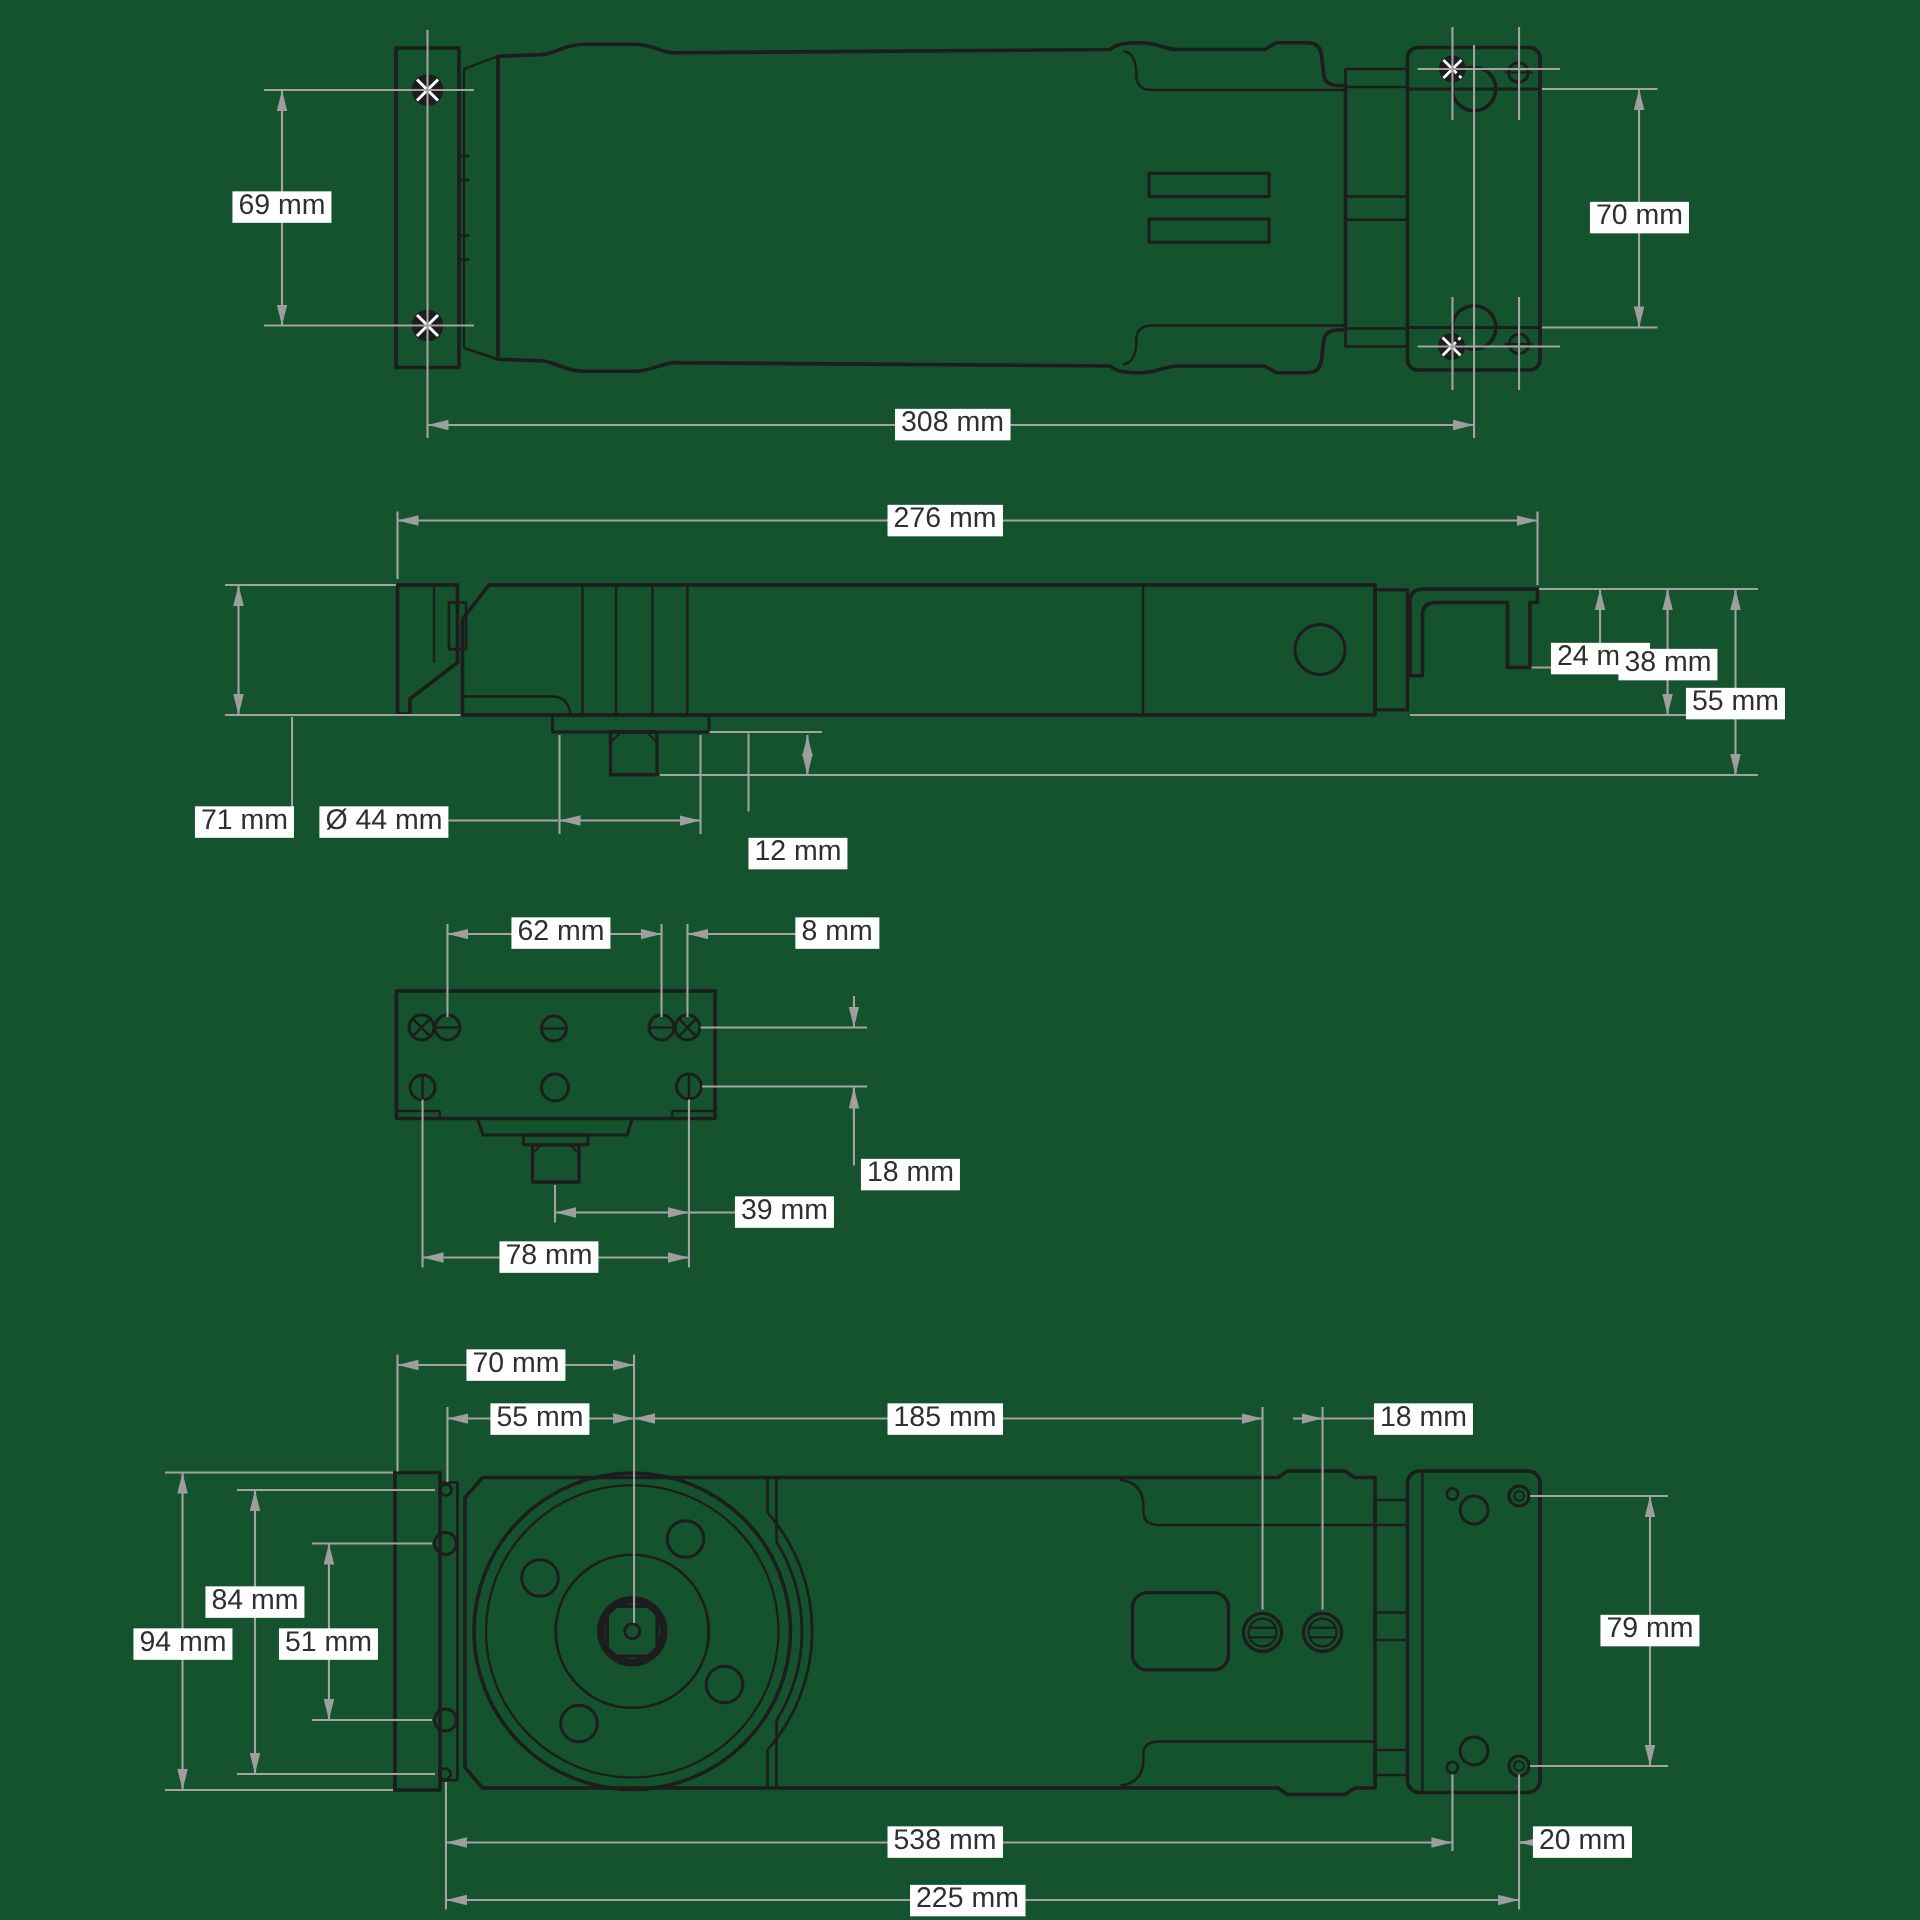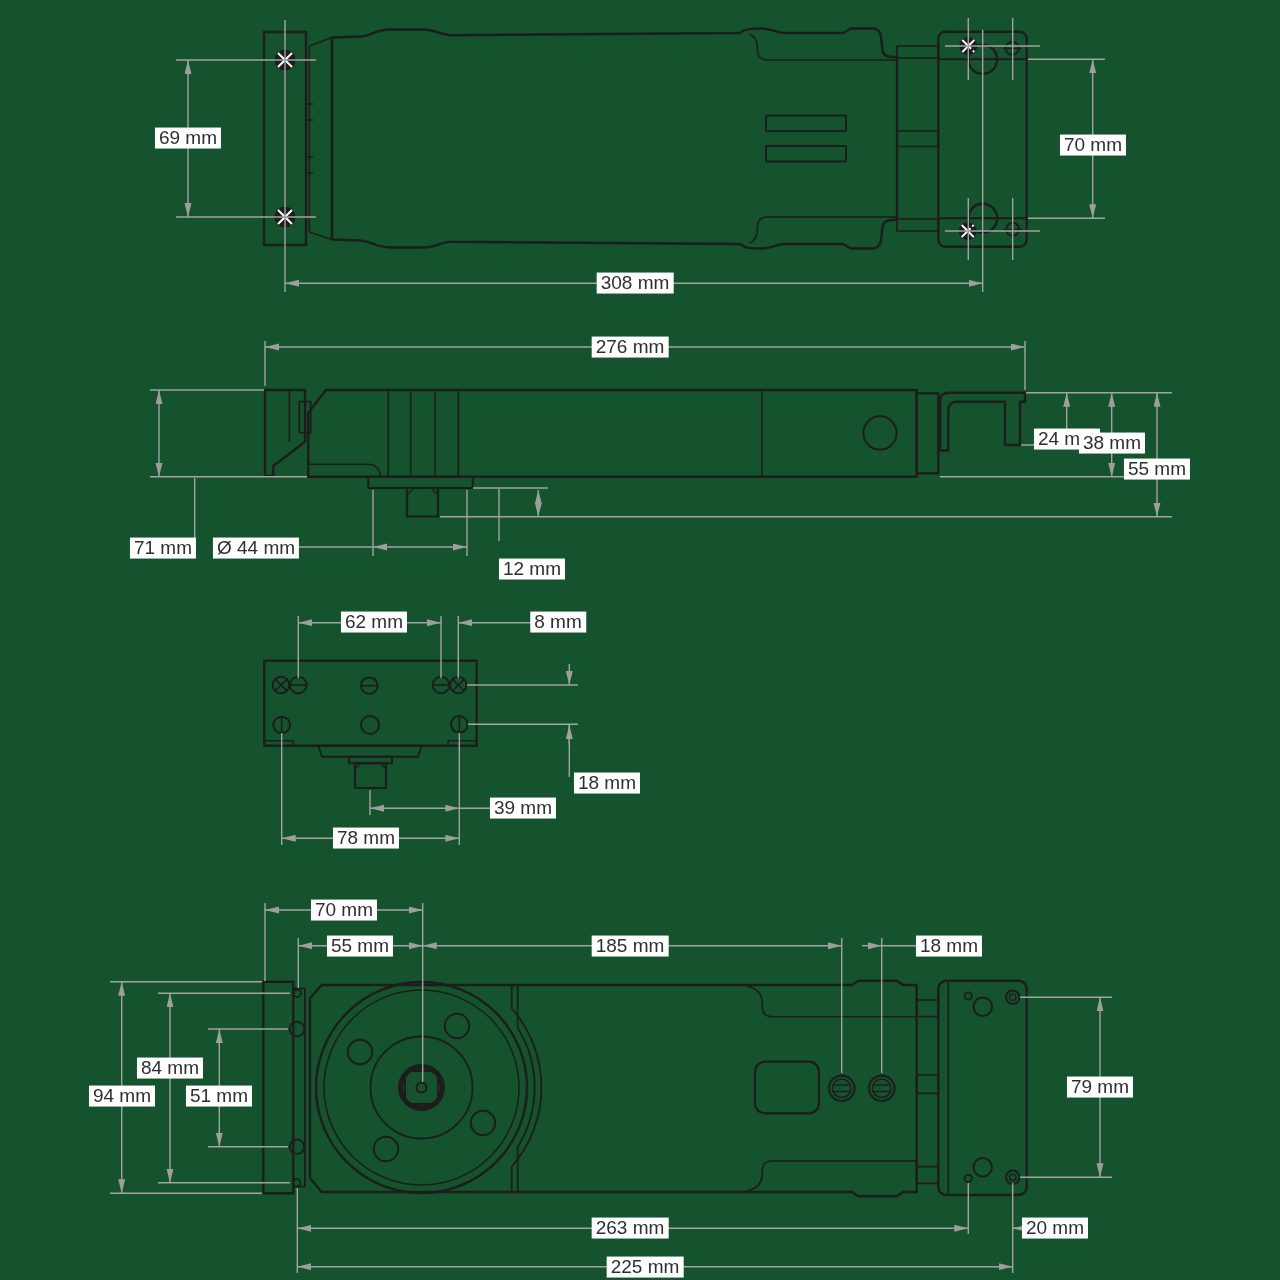--- a/index.html
+++ b/index.html
@@ -263,16 +263,16 @@
 <div class="lbl" style="left:366px;top:838px">78 mm</div>
 
 <div class="lbl" style="left:344px;top:910px">70 mm</div>
 <div class="lbl" style="left:360px;top:946px">55 mm</div>
 <div class="lbl" style="left:630px;top:946px">185 mm</div>
 <div class="lbl" style="left:949px;top:946px">18 mm</div>
 <div class="lbl" style="left:170px;top:1068px">84 mm</div>
 <div class="lbl" style="left:122px;top:1096px">94 mm</div>
 <div class="lbl" style="left:219px;top:1096px">51 mm</div>
 <div class="lbl" style="left:1100px;top:1087px">79 mm</div>
-<div class="lbl" style="left:630px;top:1228px">263 mm</div>
+<div class="lbl" style="left:630px;top:1228px">538 mm</div>
 <div class="lbl" style="left:1055px;top:1228px">20 mm</div>
 <div class="lbl" style="left:645px;top:1267px">225 mm</div>
 </div>
 
 </body></html>

